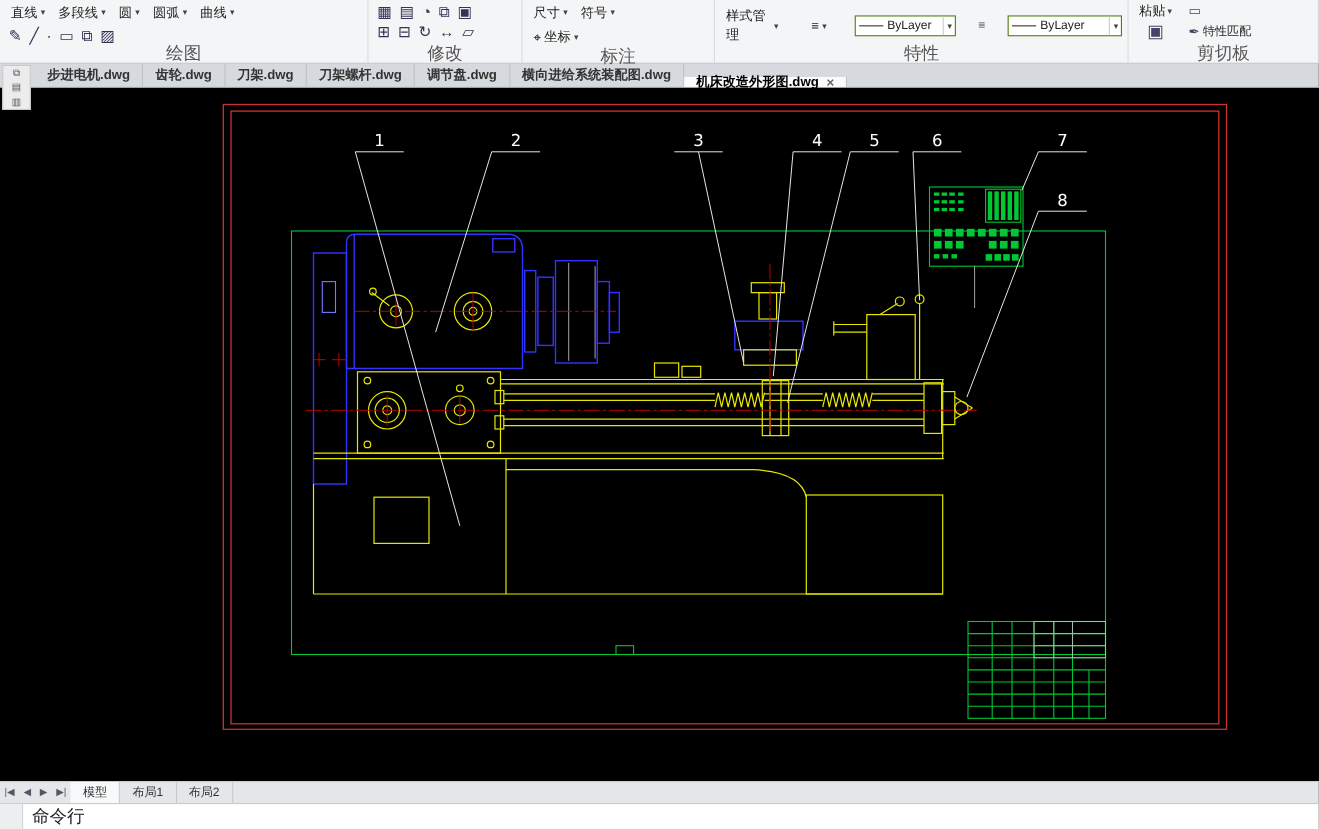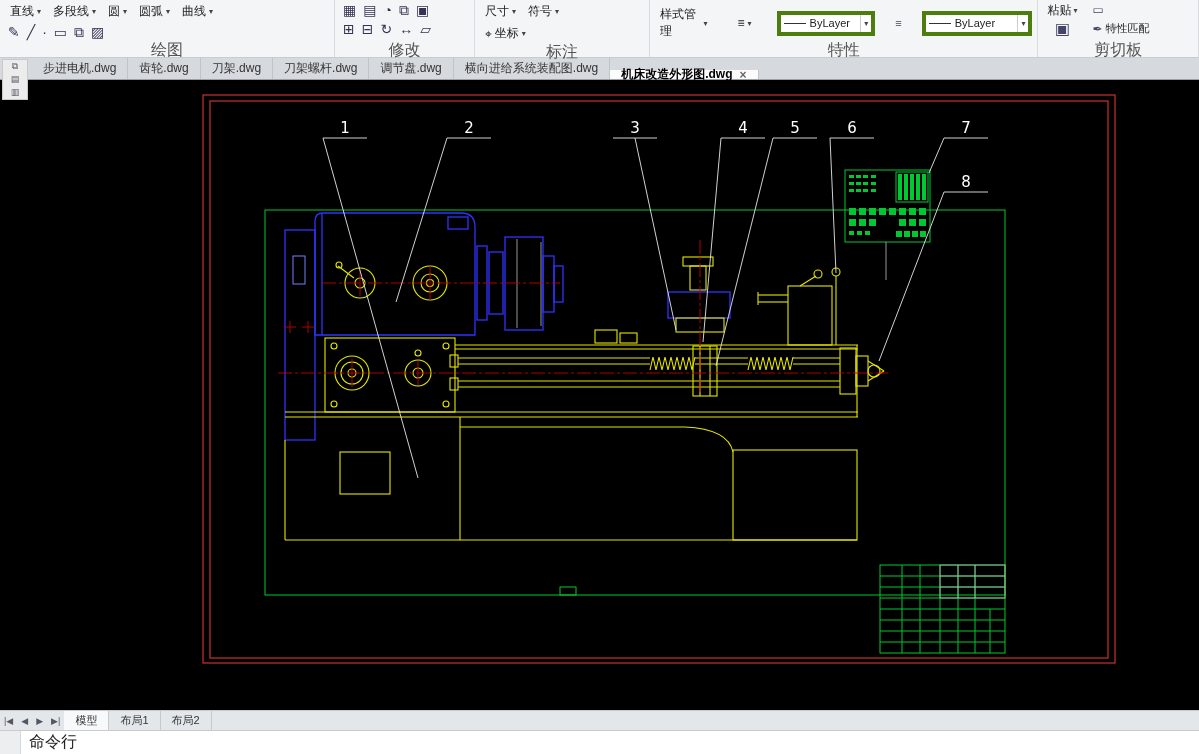--- a/index.html
+++ b/index.html
@@ -11,36 +11,36 @@
           border-bottom:1px solid #c8cbd0;box-sizing:border-box;}
   .rpanel{display:flex;flex-direction:column;border-right:1px solid #d8dbdf;box-sizing:border-box;}
   .rp-body{flex:1;padding:2px 5px;display:flex;flex-direction:column;}
   .rp-label{height:14px;text-align:center;font-size:16px;color:#555;line-height:13px;}
   .big-row{display:flex;gap:2px;align-items:center;}
   .tbtn{display:flex;align-items:center;gap:3px;padding:1px 5px;font-size:12px;color:#222;border-radius:2px;}
   .caret{font-size:8px;color:#444;}
   .icon-row{display:flex;align-items:center;gap:7px;padding:3px 3px 0 3px;font-size:14px;color:#335;}
   .icon-row span{line-height:16px;}
   .prop-row{display:flex;align-items:center;gap:20px;margin-top:3px;}
-  .combo{display:flex;align-items:center;background:#fff;border:4px solid #4d7c0f;
+  .combo{display:flex;align-items:center;background:#fff;border:1px solid #4d7c0f;
          height:17px;font-size:11px;color:#222;padding:0 3px;gap:4px;}
   .line-preview{display:inline-block;width:22px;border-top:1px solid #333;}
   .combo .caret{margin-left:auto;border-left:1px solid #c9cdd2;padding-left:3px;height:100%;display:flex;align-items:center;}
   .paste-wrap{display:flex;gap:8px;}
   .paste-btn{display:flex;flex-direction:column;align-items:center;font-size:12px;color:#222;padding:0 4px;}
   .paste-btn .picon{font-size:16px;color:#446;}
   .mp-col{display:flex;flex-direction:column;gap:2px;font-size:11px;color:#222;}
   .mp-btn{display:flex;align-items:center;gap:3px;padding:1px 3px;}
   .mp-btn .micon{font-size:12px;color:#446;}
 
   
   .doctabs{height:22px;background:var(--tabbar-bg);display:flex;align-items:stretch;
            padding-left:32px;border-bottom:1px solid #9aa0a6;box-sizing:border-box;}
   .dtab{display:flex;align-items:center;padding:0 11px;font-size:12px;color:#333;
-        border-right:1px solid #bfc4c9;white-space:nowrap;}
+        border-right:1px solid #bfc4c9;white-space:nowrap;font-weight:bold;}
   .dtab.active{background:var(--active-tab-bg);font-weight:bold;color:#000;margin-top:12px;}
   .tclose{margin-left:7px;font-size:12px;color:#666;}
 
   .side-tools{position:absolute;left:2px;top:59px;width:24px;background:#ececec;
               border:1px solid #c9c9c9;z-index:5;display:flex;flex-direction:column;}
   .side-btn{height:13px;font-size:9px;text-align:center;color:#556;line-height:13px;}
 
   
   .canvas{position:relative;height:630px;background:var(--canvas-bg);overflow:hidden;}
   .canvas svg{position:absolute;left:0;top:0;}

